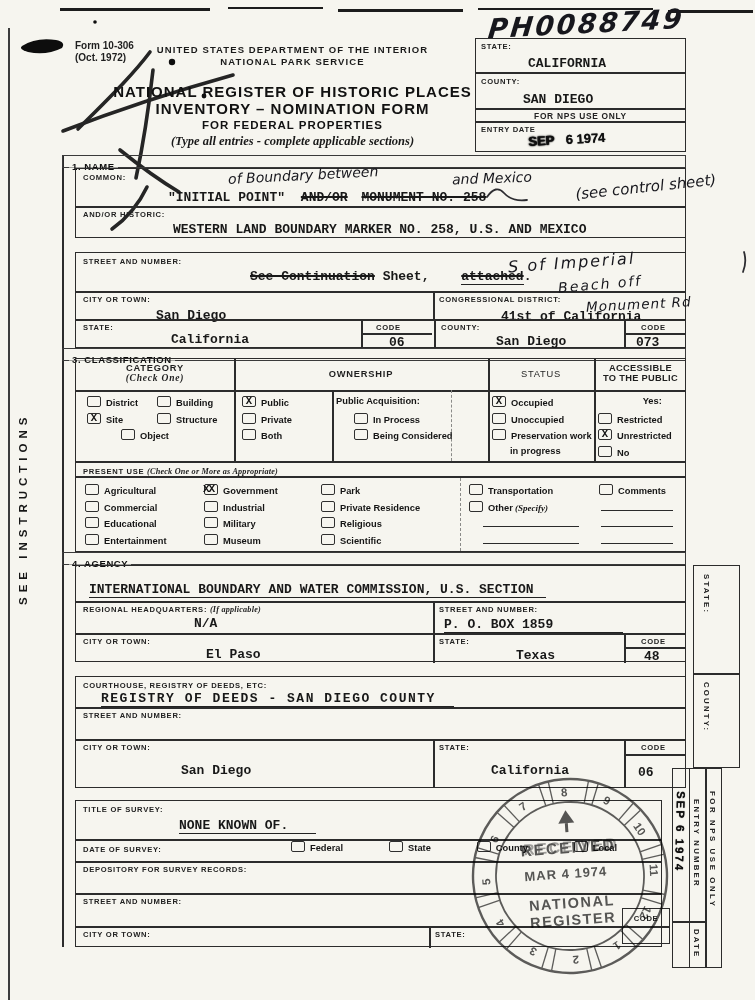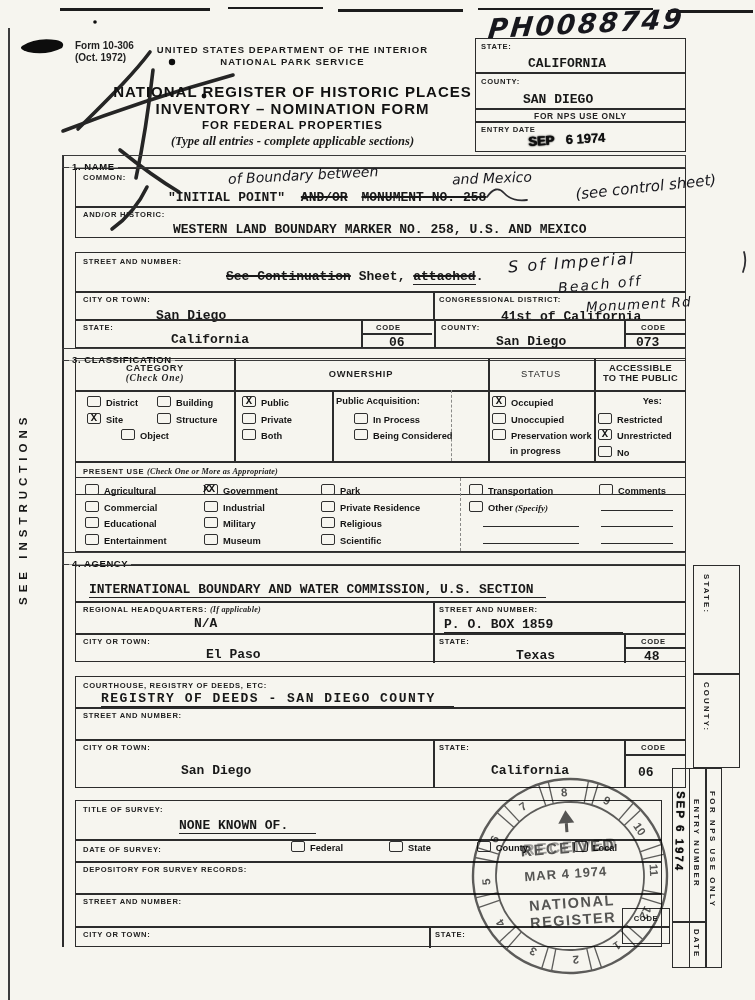--- a/index.html
+++ b/index.html
@@ -14,21 +14,21 @@
             background:rgba(246,245,239,.55);padding:0 3px;}
   
   .fbox{position:absolute;border:1.7px solid #2c2c2c;box-sizing:border-box;}
   .hl{position:absolute;left:0;right:0;height:1.5px;background:#2c2c2c;}
   .vl{position:absolute;top:0;bottom:0;width:1.5px;background:#2c2c2c;}
   .vl.dash{background:none;border-left:1.4px dashed #8a8a88;}
   .lbl{position:absolute;font-size:7.6px;font-weight:700;letter-spacing:.7px;color:#222;white-space:nowrap;}
   .lbl i{font-style:italic;font-weight:700;font-family:"Liberation Serif",serif;font-size:8.2px;letter-spacing:.2px;text-transform:none;}
   .mono{position:absolute;font-family:"Liberation Mono","DejaVu Sans Mono",monospace;
         font-weight:700;font-size:13px;color:#181818;white-space:nowrap;}
-  .strike{text-decoration:line-through;text-decoration-thickness:1.8px;}
+  .strike{text-decoration:line-through;text-decoration-thickness:1.8px;margin-left:24px;}
   .uline{border-bottom:1.6px solid #222;}
   .hand{position:absolute;font-family:"DejaVu Sans",sans-serif;font-style:italic;color:#17171d;white-space:nowrap;}
   
   .cl{position:absolute;}
   .cli{height:16.5px;white-space:nowrap;font-size:9.3px;font-weight:600;color:#151515;}
   .cli.ind{padding-left:18px;}
   .cli.ctr{text-align:right;padding-right:10px;}
   .cb{display:inline-block;width:12px;height:9px;border:1.6px solid #2f2f2f;border-radius:2px;
       margin-right:5px;vertical-align:-1px;position:relative;background:#f6f5ef;}
   .cb i{position:absolute;left:0;top:-2px;width:12px;text-align:center;font-style:normal;
@@ -216,21 +216,21 @@
         <div class="cli ind"><span class="clab">in progress</span></div>
       </div>
     <div class="cl" style="left:522px;top:37px;">
         <div class="cli ctr"><span class="clab">Yes:</span></div>
         <div class="cli"><span class="cb"><i></i></span><span class="clab">Restricted</span></div>
         <div class="cli"><span class="cb"><i>X</i></span><span class="clab">Unrestricted</span></div>
         <div class="cli"><span class="cb"><i></i></span><span class="clab">No</span></div>
       </div>
   </div>
 
-  <div class="fbox" style="left:75px;top:462px;width:611px;height:33px;">
+  <div class="fbox" style="left:75px;top:462px;width:611px;height:15px;">
     <div class="lbl" style="left:7px;top:3.5px;">
       <span>PRESENT USE</span>
       <i>(Check One or More as Appropriate)</i>
     </div>
   </div>
   <div class="fbox" style="left:75px;top:477px;width:611px;height:75px;">
     <div class="vl dash" style="left:384px;"></div>
     <div class="cl" style="left:9px;top:6px;">
         <div class="cli"><span class="cb"><i></i></span><span class="clab">Agricultural</span></div>
         <div class="cli"><span class="cb"><i></i></span><span class="clab">Commercial</span></div>

